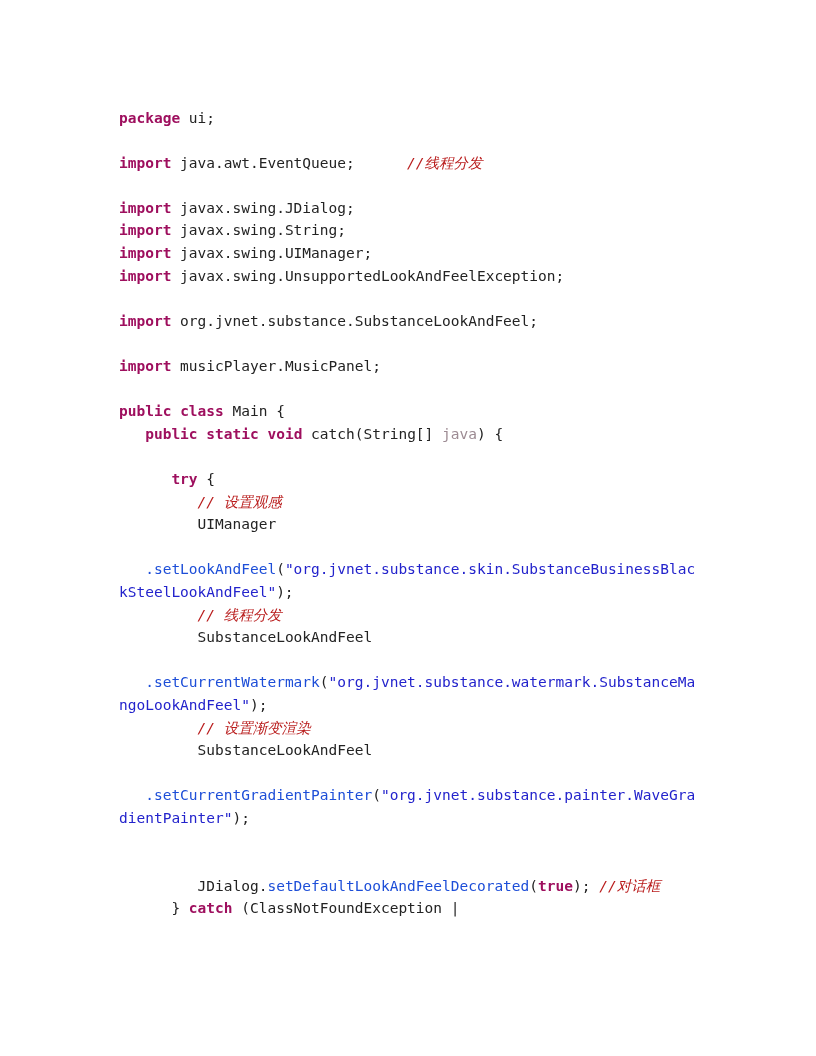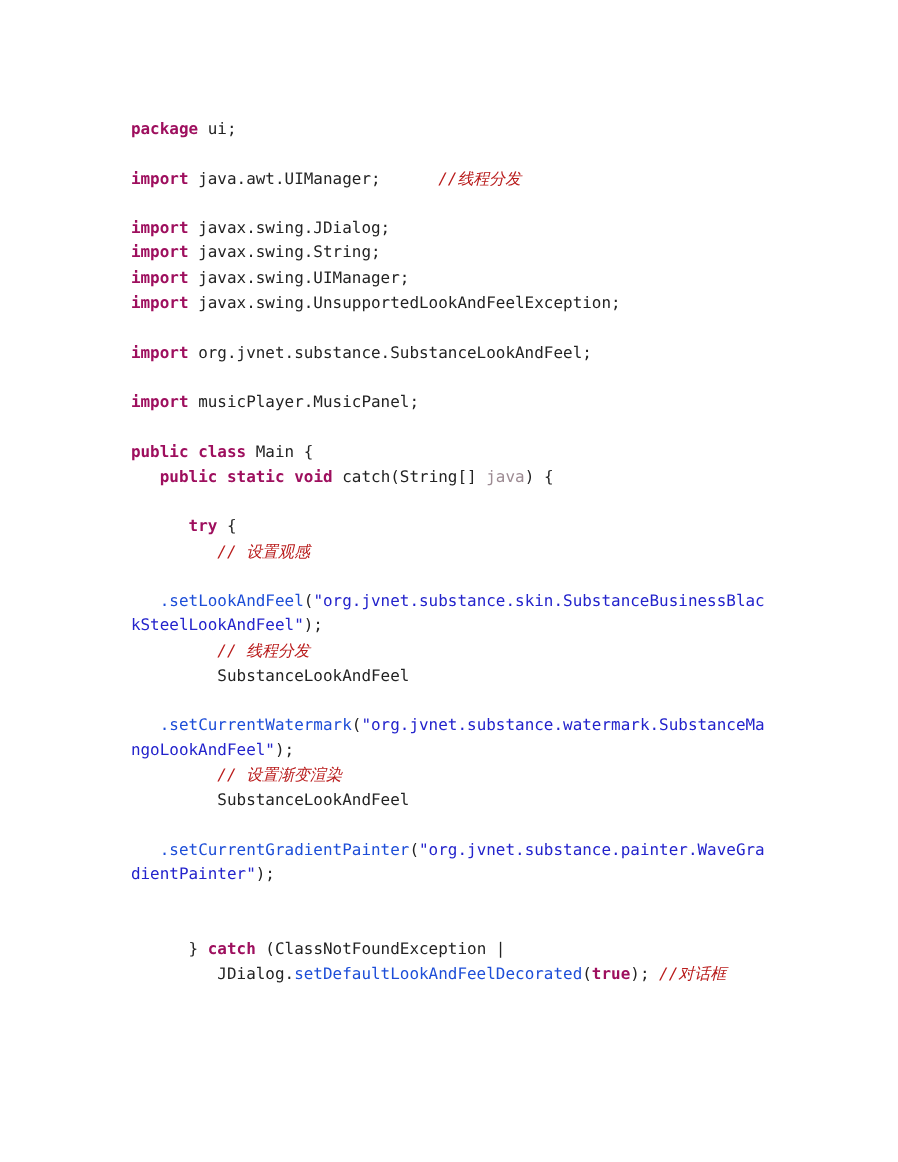--- a/index.html
+++ b/index.html
@@ -70,44 +70,45 @@
   .plain {
     color: #232323;
   }
 </style>
 </head>
 <body>
 
 <div class="page">
   <pre class="code-block" id="code-block"><span class="ln"><span class="kw">package</span><span class="plain"> ui;</span>
 </span><span class="ln blank">
-</span><span class="ln"><span class="kw">import</span><span class="plain"> java.awt.UIManager;      </span><span class="cmt">//线程分发</span>
+</span><span class="ln"><span class="kw">import</span><span class="plain"> java.awt.EventQueue;      </span><span class="cmt">//线程分发</span>
 </span><span class="ln blank">
 </span><span class="ln"><span class="kw">import</span><span class="plain"> javax.swing.JDialog;</span>
 </span><span class="ln"><span class="kw">import</span><span class="plain"> javax.swing.String;</span>
 </span><span class="ln"><span class="kw">import</span><span class="plain"> javax.swing.UIManager;</span>
 </span><span class="ln"><span class="kw">import</span><span class="plain"> javax.swing.UnsupportedLookAndFeelException;</span>
 </span><span class="ln blank">
 </span><span class="ln"><span class="kw">import</span><span class="plain"> org.jvnet.substance.SubstanceLookAndFeel;</span>
 </span><span class="ln blank">
 </span><span class="ln"><span class="kw">import</span><span class="plain"> musicPlayer.MusicPanel;</span>
 </span><span class="ln blank">
 </span><span class="ln"><span class="kw">public</span><span class="plain"> </span><span class="kw">class</span><span class="plain"> Main {</span>
 </span><span class="ln"><span class="plain">   </span><span class="kw">public</span><span class="plain"> </span><span class="kw">static</span><span class="plain"> </span><span class="kw">void</span><span class="plain"> catch(String[] </span><span class="param">java</span><span class="plain">) {</span>
 </span><span class="ln blank">
 </span><span class="ln"><span class="plain">      </span><span class="kw">try</span><span class="plain"> {</span>
 </span><span class="ln"><span class="plain">         </span><span class="cmt">// 设置观感</span>
+</span><span class="ln"><span class="plain">         UIManager</span>
 </span><span class="ln blank">
 </span><span class="ln"><span class="plain">   </span><span class="mth">.setLookAndFeel</span><span class="plain">(</span><span class="str">"org.jvnet.substance.skin.SubstanceBusinessBlackSteelLookAndFeel"</span><span class="plain">);</span>
 </span><span class="ln"><span class="plain">         </span><span class="cmt">// 线程分发</span>
 </span><span class="ln"><span class="plain">         SubstanceLookAndFeel</span>
 </span><span class="ln blank">
 </span><span class="ln"><span class="plain">   </span><span class="mth">.setCurrentWatermark</span><span class="plain">(</span><span class="str">"org.jvnet.substance.watermark.SubstanceMangoLookAndFeel"</span><span class="plain">);</span>
 </span><span class="ln"><span class="plain">         </span><span class="cmt">// 设置渐变渲染</span>
 </span><span class="ln"><span class="plain">         SubstanceLookAndFeel</span>
 </span><span class="ln blank">
 </span><span class="ln"><span class="plain">   </span><span class="mth">.setCurrentGradientPainter</span><span class="plain">(</span><span class="str">"org.jvnet.substance.painter.WaveGradientPainter"</span><span class="plain">);</span>
 </span><span class="ln blank">
 </span><span class="ln blank">
+</span><span class="ln"><span class="plain">         JDialog.</span><span class="mth">setDefaultLookAndFeelDecorated</span><span class="plain">(</span><span class="kw">true</span><span class="plain">); </span><span class="cmt">//对话框</span>
 </span><span class="ln"><span class="plain">      } </span><span class="kw">catch</span><span class="plain"> (ClassNotFoundException |</span>
-</span><span class="ln"><span class="plain">         JDialog.</span><span class="mth">setDefaultLookAndFeelDecorated</span><span class="plain">(</span><span class="kw">true</span><span class="plain">); </span><span class="cmt">//对话框</span>
 </span></pre>
 </div>
 
 </body></html>

